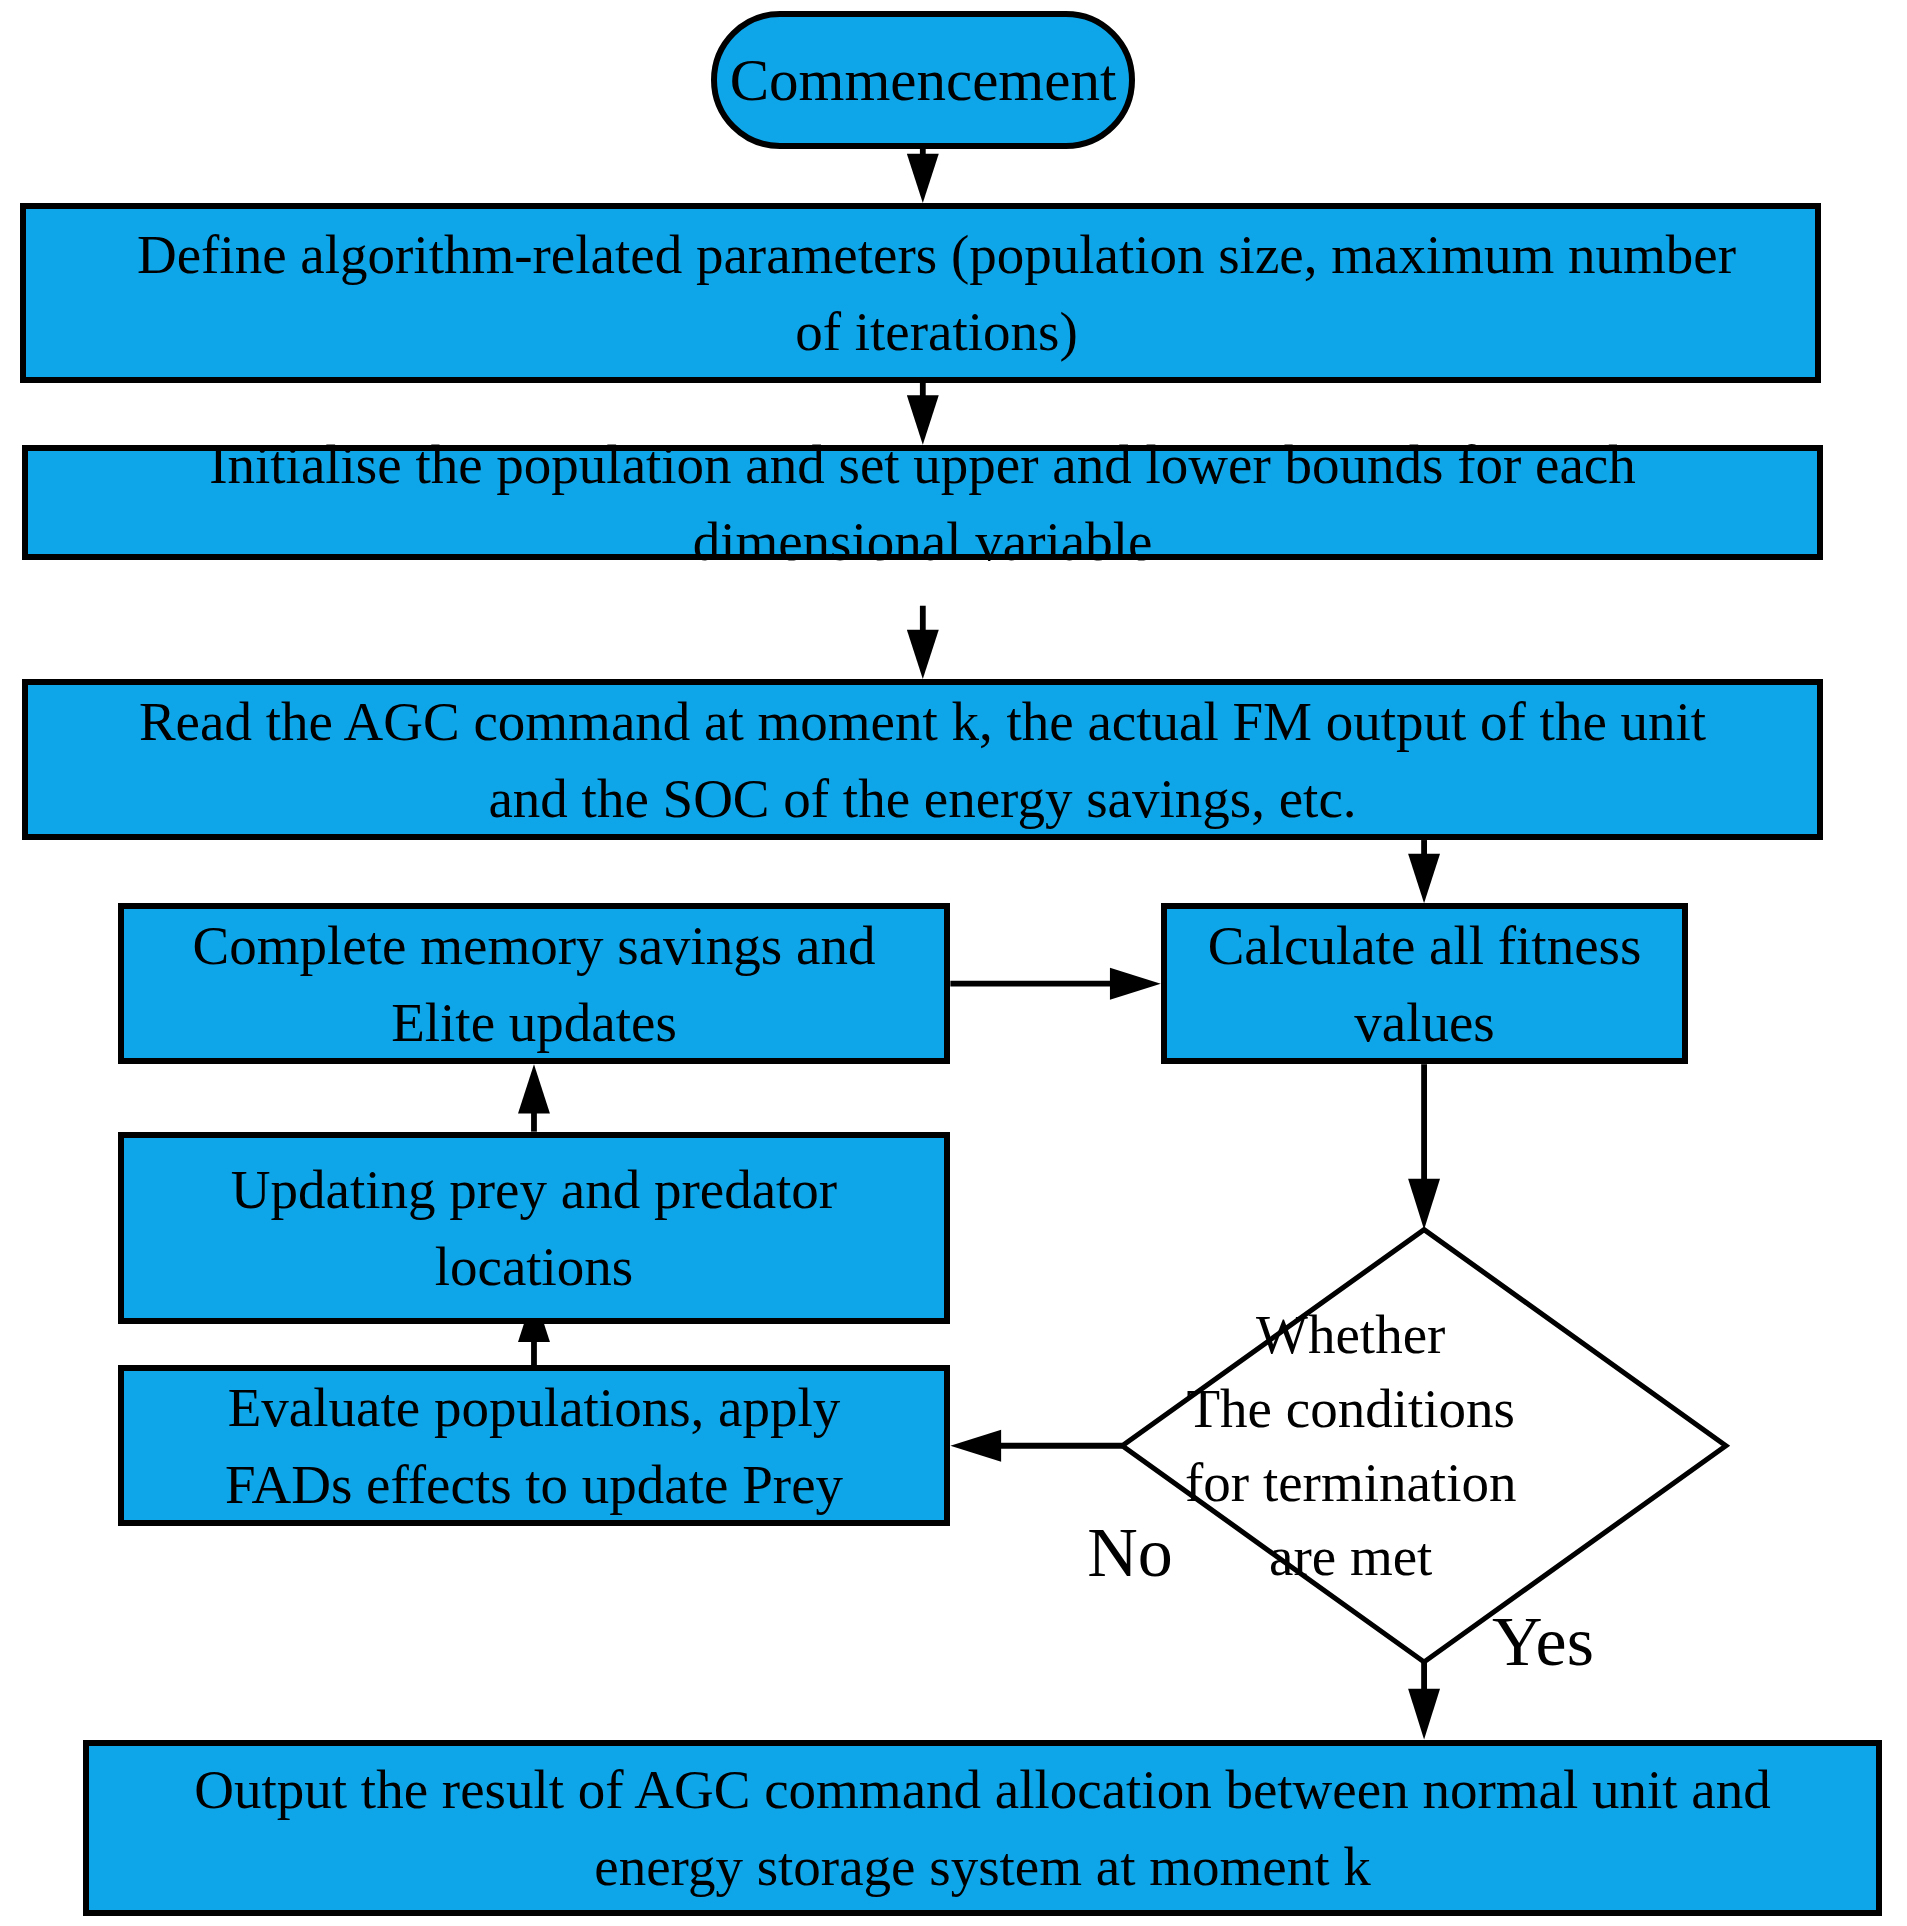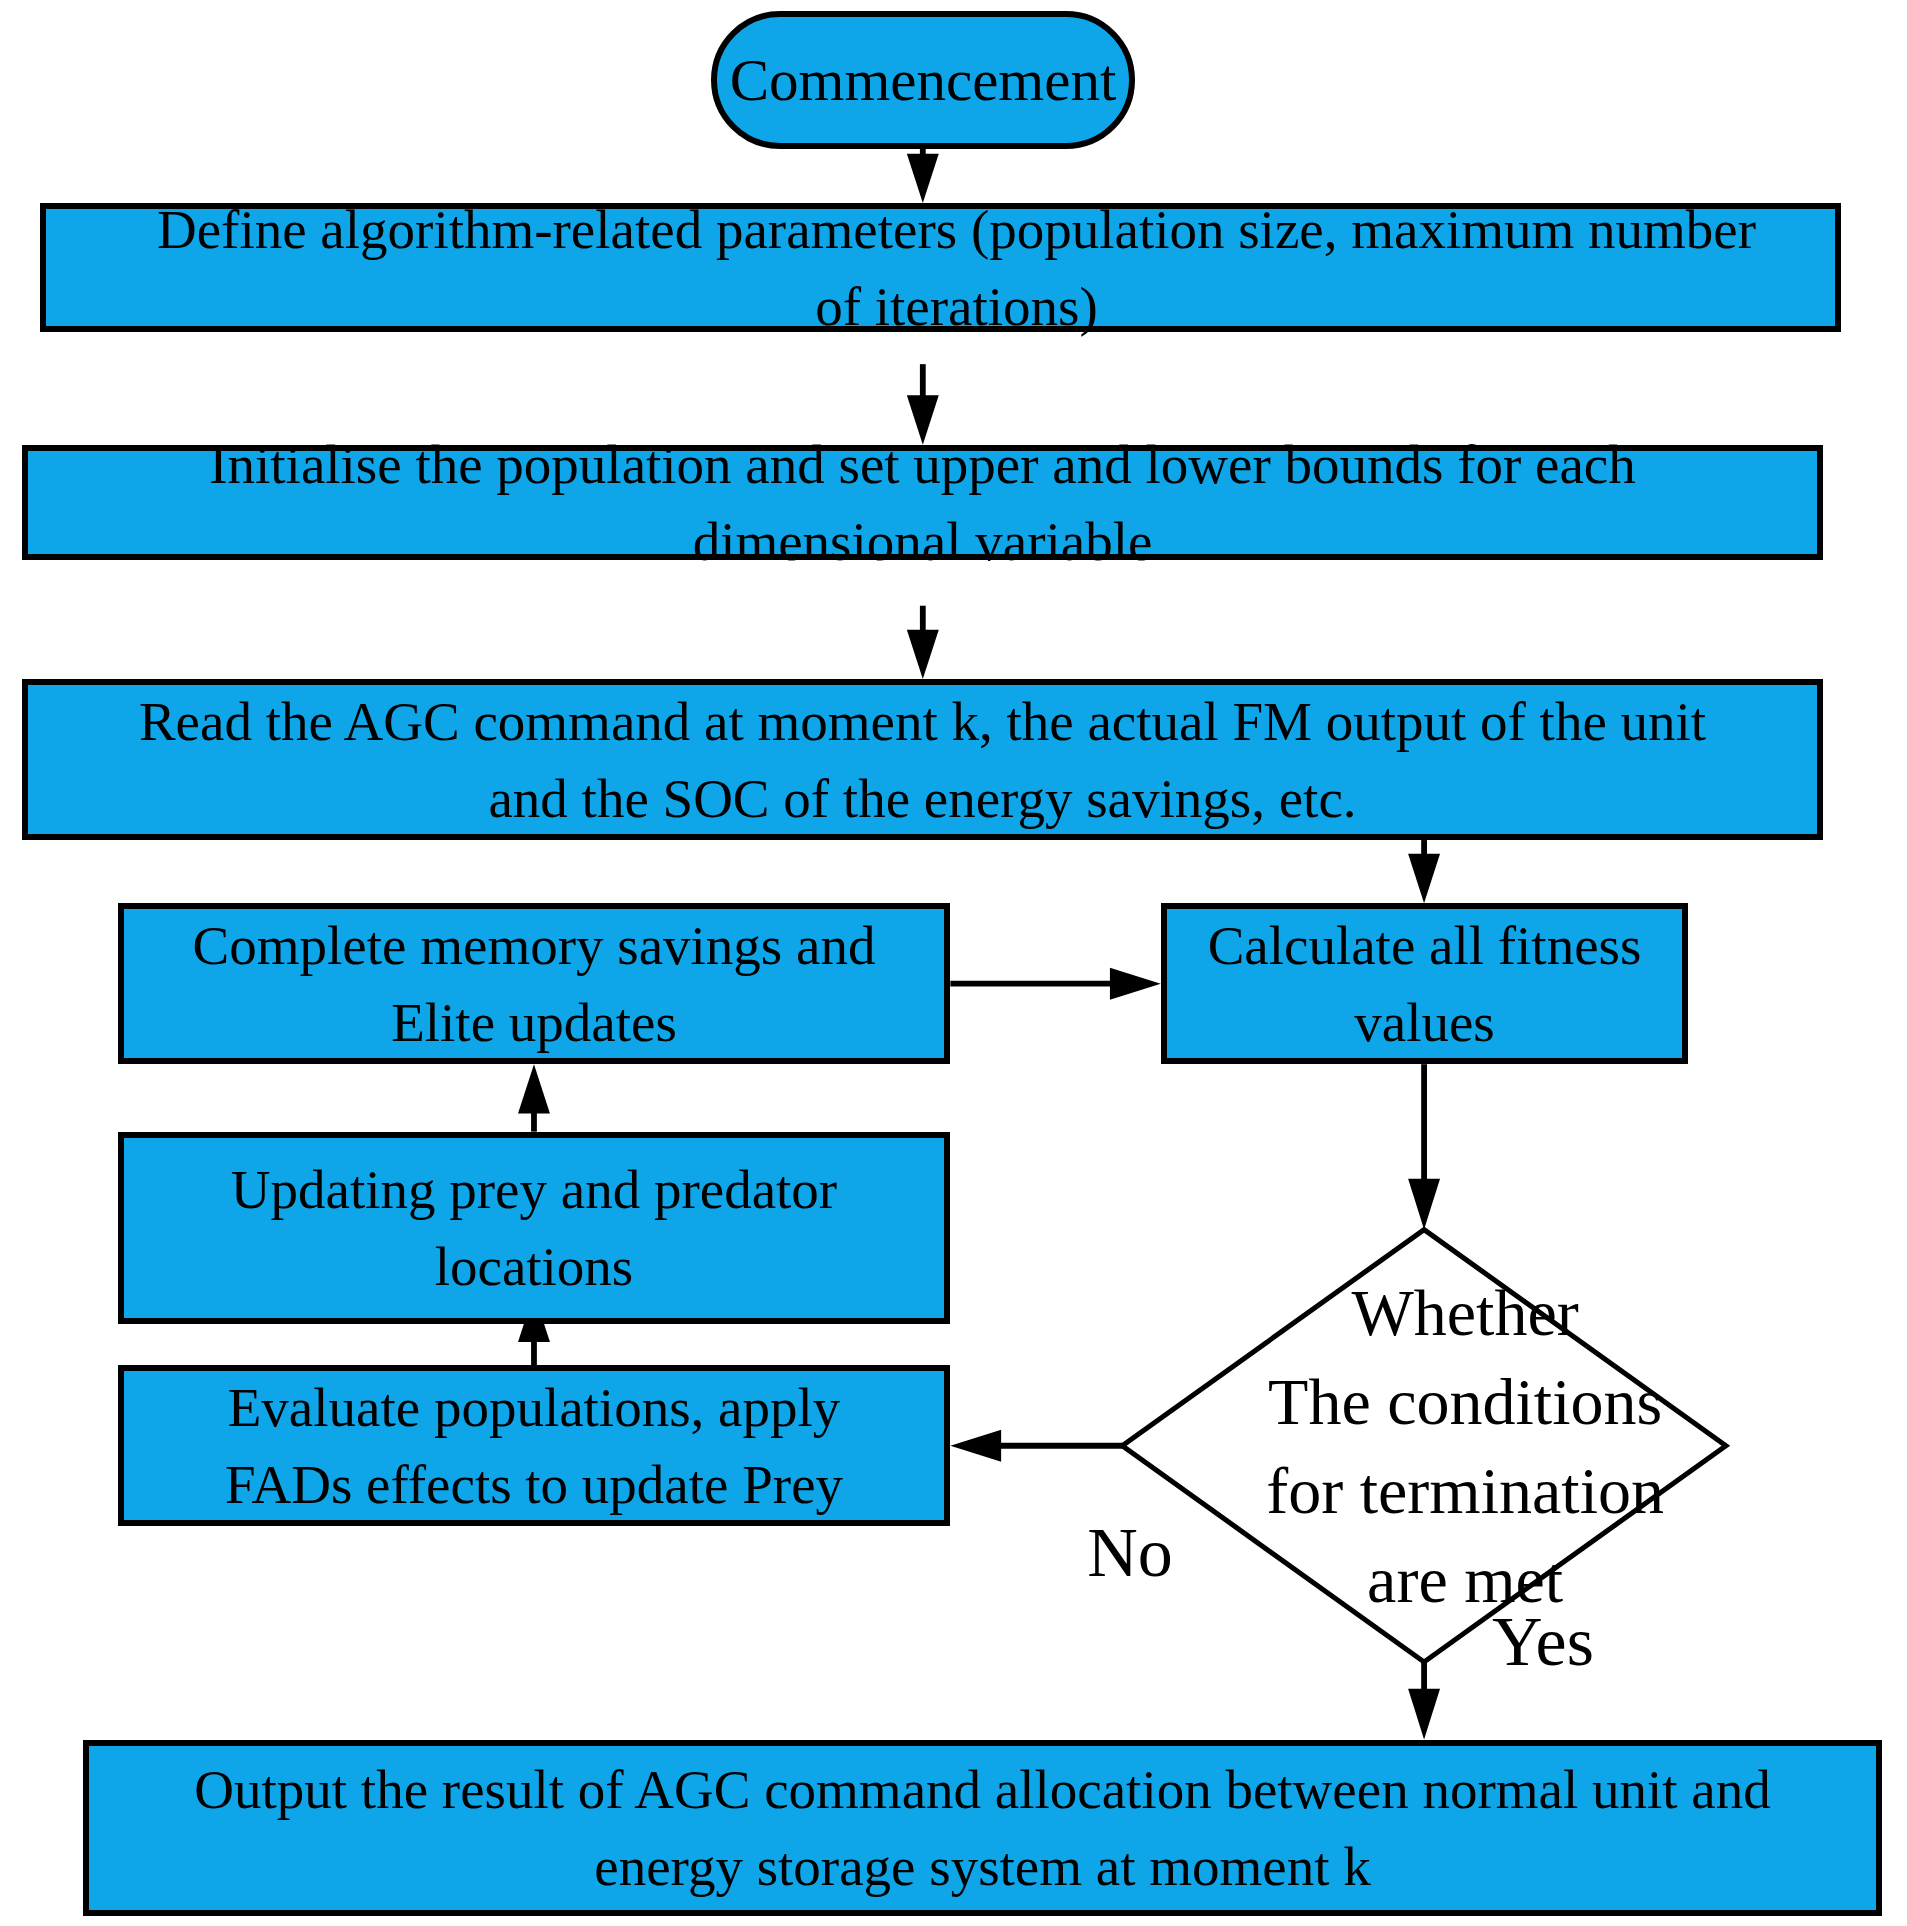--- a/index.html
+++ b/index.html
@@ -39,23 +39,23 @@
     white-space: pre-line;
   }
   .terminator {
     border-radius: 80px;
     font-size: 59px;
   }
   .decision-label {
     position: absolute;
     display: flex;
     align-items: center;
-    justify-content: flex-end;
+    justify-content: flex-start;
     text-align: center;
-    font-size: 66px;
+    font-size: 55px;
     line-height: 1.35;
     background: transparent;
   }
   .edge-label {
     position: absolute;
     transform: translate(-50%, -50%);
     font-size: 70px;
     line-height: 1;
   }
   svg line {
@@ -129,21 +129,21 @@
     <g>
       <line x1="1963" y1="2291" x2="1963" y2="2335"></line>
       <polygon class="arrow-head" points="1941,2328 1985,2328 1963,2398"></polygon>
     </g>
   </svg>
 
   <div class="node terminator" style="left:711px; top:11px; width:424px; height:138px;">
     <span class="node-label">Commencement</span>
   </div>
 
-  <div class="node" style="left:40px; top:203px; width:1801px; height:129px;padding-left:32px;">
+  <div class="node" style="left:20px; top:203px; width:1801px; height:180px;padding-left:32px;">
     <span class="node-label">Define algorithm-related parameters (population size, maximum number
 of iterations)</span>
   </div>
 
   <div class="node" style="left:22px; top:445px; width:1801px; height:115px;">
     <span class="node-label">Initialise the population and set upper and lower bounds for each
 dimensional variable</span>
   </div>
 
   <div class="node" style="left:22px; top:679px; width:1801px; height:161px;">

